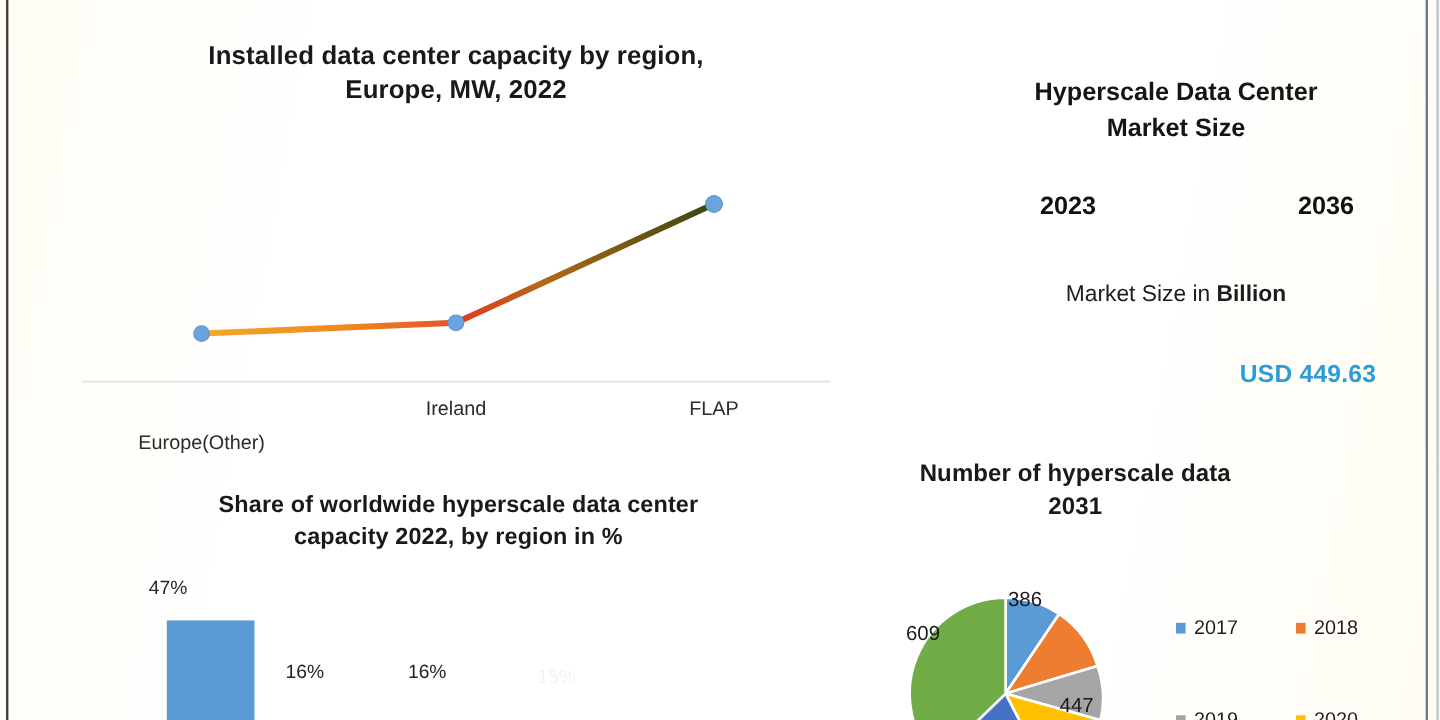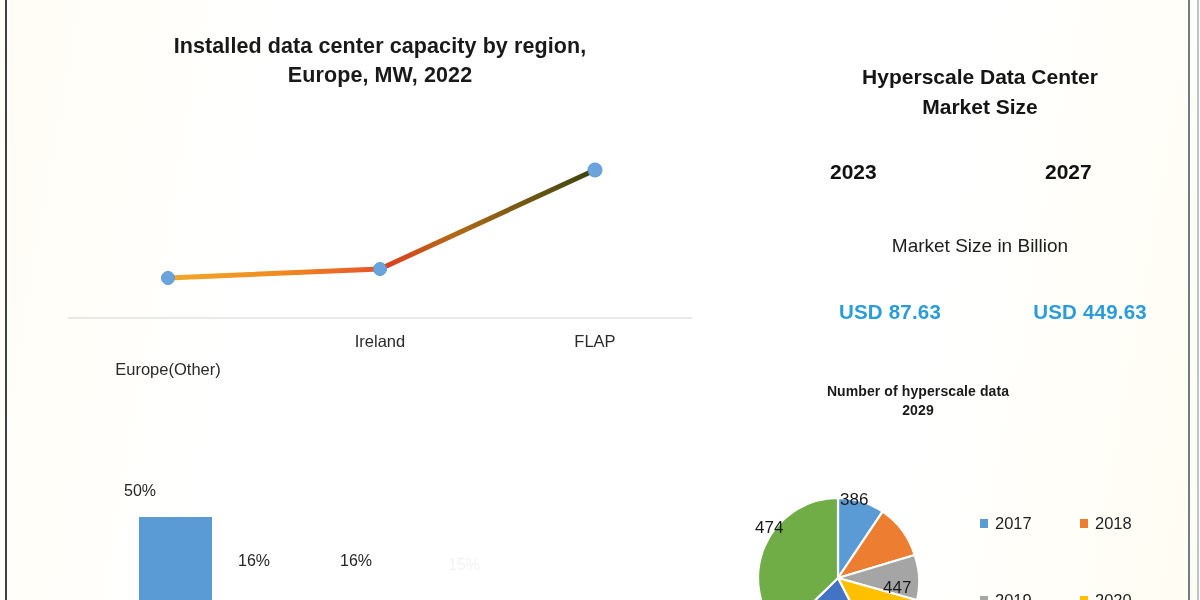--- a/index.html
+++ b/index.html
@@ -98,35 +98,36 @@
     font-weight: bold;
     color: #151515;
     line-height: 1.42;
   }
   .market-year {
     position: absolute;
     top: 108px;
     font-size: 21px;
     font-weight: bold;
     color: #111111;
+    text-align: center;
     width: 120px;
   }
   #market-year-2023 { left: 60px; }
   #market-year-2030 { left: 275px; }
 
   #market-subtitle {
     position: absolute;
     left: 20px;
     top: 183px;
     width: 380px;
     text-align: center;
     font-size: 19px;
     color: #1d1d1d;
   }
-  #market-subtitle b { font-weight: normal; }
+  #market-subtitle b { font-weight: bold; }
 
   .market-value {
     position: absolute;
     top: 248px;
     font-size: 20.5px;
     font-weight: bold;
     color: #2a9cd8;
     text-align: center;
     width: 170px;
     letter-spacing: 0.2px;
@@ -157,24 +158,24 @@
     position: absolute;
     font-size: 16px;
     color: #262626;
     text-align: center;
     white-space: nowrap;
   }
   .bar-label.faded { color: #f3f3f3; }
 
   
   #piechart-title {
-    left: 712px;
+    left: 690px;
     top: 382px;
     width: 412px;
-    font-size: 14px;
+    font-size: 20px;
   }
   #piechart-area {
     position: absolute;
     left: 700px;
     top: 470px;
     width: 290px;
     height: 130px;
   }
   .pie-value {
     position: absolute;
@@ -253,42 +254,45 @@
     <div class="axis-label" style="left:465px; top:182px; width:140px;">FLAP</div>
   </div>
 
   <div id="market-panel">
     <div id="market-title">
       <div>Hyperscale Data Center</div>
       <div>Market Size</div>
     </div>
 
     <div class="market-year" id="market-year-2023">2023</div>
-    <div class="market-year" id="market-year-2030">2027</div>
+    <div class="market-year" id="market-year-2030">2036</div>
 
     <div id="market-subtitle"><span>Market Size in </span><b>Billion</b></div>
 
-    <div class="market-value" id="market-value-2023">USD 87.63</div>
     <div class="market-value" id="market-value-2030">USD 449.63</div>
   </div>
 
+  <div class="panel-title" id="barchart-title">
+    <div>Share of worldwide hyperscale data center</div>
+    <div>capacity 2022, by region in %</div>
+  </div>
 
   <div id="barchart-area">
 
-    <div class="bar-label" style="left:50px; top:4px; width:60px;">50%</div>
+    <div class="bar-label" style="left:50px; top:4px; width:60px;">47%</div>
     <div class="bar-label" style="left:164px; top:74px; width:60px;">16%</div>
     <div class="bar-label" style="left:266px; top:74px; width:60px;">16%</div>
     <div class="bar-label faded" style="left:374px; top:78px; width:60px;">15%</div>
 
     <div class="bar" style="left:79px; width:73px; height:83px;"></div>
   </div>
 
   <div class="panel-title" id="piechart-title">
     <div>Number of hyperscale data</div>
-    <div>2029</div>
+    <div>2031</div>
   </div>
 
   <div id="piechart-area">
     <svg width="290" height="130" viewBox="0 0 290 130">
       <g transform="translate(138,108)">
 
         <path d="M 0 0 L 0 -80 A 80 80 0 0 1 44.6 -66.4 Z" fill="#5b9bd5" stroke="#ffffff" stroke-width="2.2"></path>
 
         <path d="M 0 0 L 44.6 -66.4 A 80 80 0 0 1 76.6 -23.0 Z" fill="#ed7d31" stroke="#ffffff" stroke-width="2.2"></path>
 
@@ -297,21 +301,21 @@
         <path d="M 0 0 L 79.1 22.2 A 80 80 0 0 1 36.5 71.2 Z" fill="#ffc000" stroke="#ffffff" stroke-width="2.2"></path>
 
         <path d="M 0 0 L 36.5 71.2 A 80 80 0 0 1 -57.4 55.7 Z" fill="#4472c4" stroke="#ffffff" stroke-width="2.2"></path>
 
         <path d="M 0 0 L -57.4 55.7 A 80 80 0 0 1 0 -80 Z" fill="#70ad47" stroke="#ffffff" stroke-width="2.2"></path>
       </g>
     </svg>
 
     <div class="pie-value" style="left:140px; top:20px;text-align:center;">386</div>
     <div class="pie-value" style="left:183px; top:68px;margin-top:40px;">447</div>
-    <div class="pie-value" style="left:55px; top:48px;">474</div>
+    <div class="pie-value" style="left:55px; top:48px;">609</div>
   </div>
 
   <div id="pie-legend">
     <div class="legend-item" style="left:0px; top:14px;">
       <span class="legend-swatch" style="background:#5b9bd5;"></span>
       <span>2017</span>
     </div>
     <div class="legend-item" style="left:100px; top:14px;">
       <span class="legend-swatch" style="background:#ed7d31;"></span>
       <span>2018</span>

